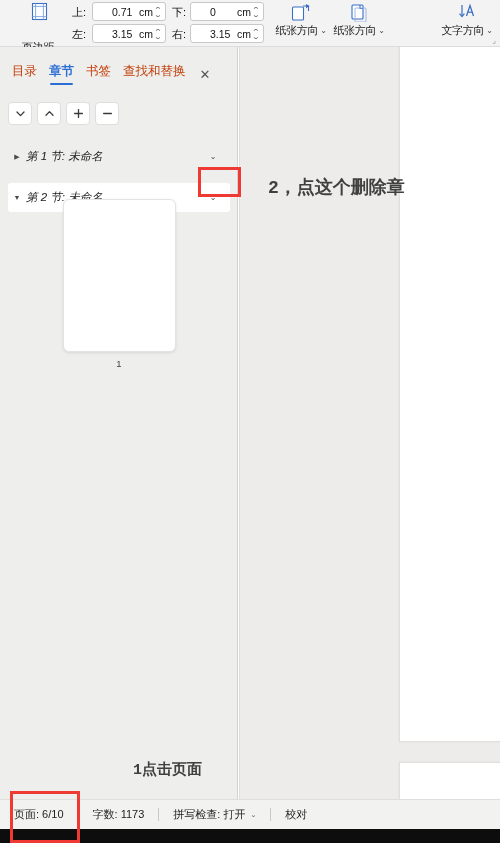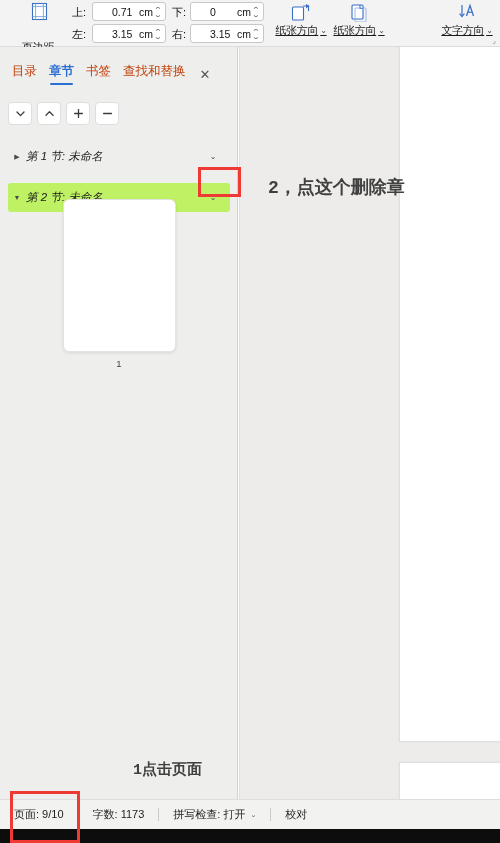--- a/index.html
+++ b/index.html
@@ -63,21 +63,20 @@
   .numbox .spin span { display:block; transform: scaleX(1.5); }
 
   .rbtn {
     position: absolute;
     width: 58px; text-align: center;
   }
   .rbtn .ic { height: 21px; display:flex; align-items:center; justify-content:center; }
   .rbtn .tx {
     font-size: 11px; color: #1a1a1a; white-space: nowrap;
     letter-spacing: -0.3px;
-    text-decoration: underline;
   }
   .ribbon-expander {
     position: absolute; right: 4px; bottom: 1px;
     font-size: 8px; color: #8a8a8a;
   }
 
   
   .navpane {
     position: absolute; left: 0; top: 47px;
     width: 238px; height: 752px;
@@ -122,21 +121,21 @@
   .nav-tb-btn svg { display:block; }
 
   .tree { position: absolute; left: 0; top: 95px; width: 238px; }
   .tree-row {
     position: relative;
     height: 29px; margin: 0 8px 2px 8px;
     display: flex; align-items: center;
     border-radius: 3px;
     font-style: italic;
   }
-  .tree-row.selected { background: #bef264; margin-top: 12px; }
+  .tree-row.selected { background: #ffffff; margin-top: 12px; }
   .tw {
     width: 18px; text-align: center;
     font-size: 7px; color: #4a4a4a;
   }
   .tree-label { font-size: 11.5px; color: #1a1a1a; white-space: nowrap; }
   .tree-chevron {
     position: absolute; right: 6px; top: 0; bottom: 0;
     width: 22px; display:flex; align-items:center; justify-content:center;
     font-size: 8px; color: #4a4a4a;
   }
@@ -380,21 +379,21 @@
 
   </div>
 
   <div class="docwrap">
     <div class="doc-scroll-edge"></div>
     <div class="page p1"></div>
     <div class="page p2"></div>
   </div>
 
   <div class="statusbar">
-    <div class="st-item" style="margin-left:14px;">页面: 9/10</div>
+    <div class="st-item" style="margin-left:14px;">页面: 6/10</div>
     <div class="st-sep"></div>
     <div class="st-item">字数: 1173</div>
     <div class="st-sep"></div>
     <div class="st-item">
       <span>拼写检查: 打开</span>
       <span class="st-caret">⌄</span>
     </div>
     <div class="st-sep"></div>
     <div class="st-item">校对</div>
   </div>

